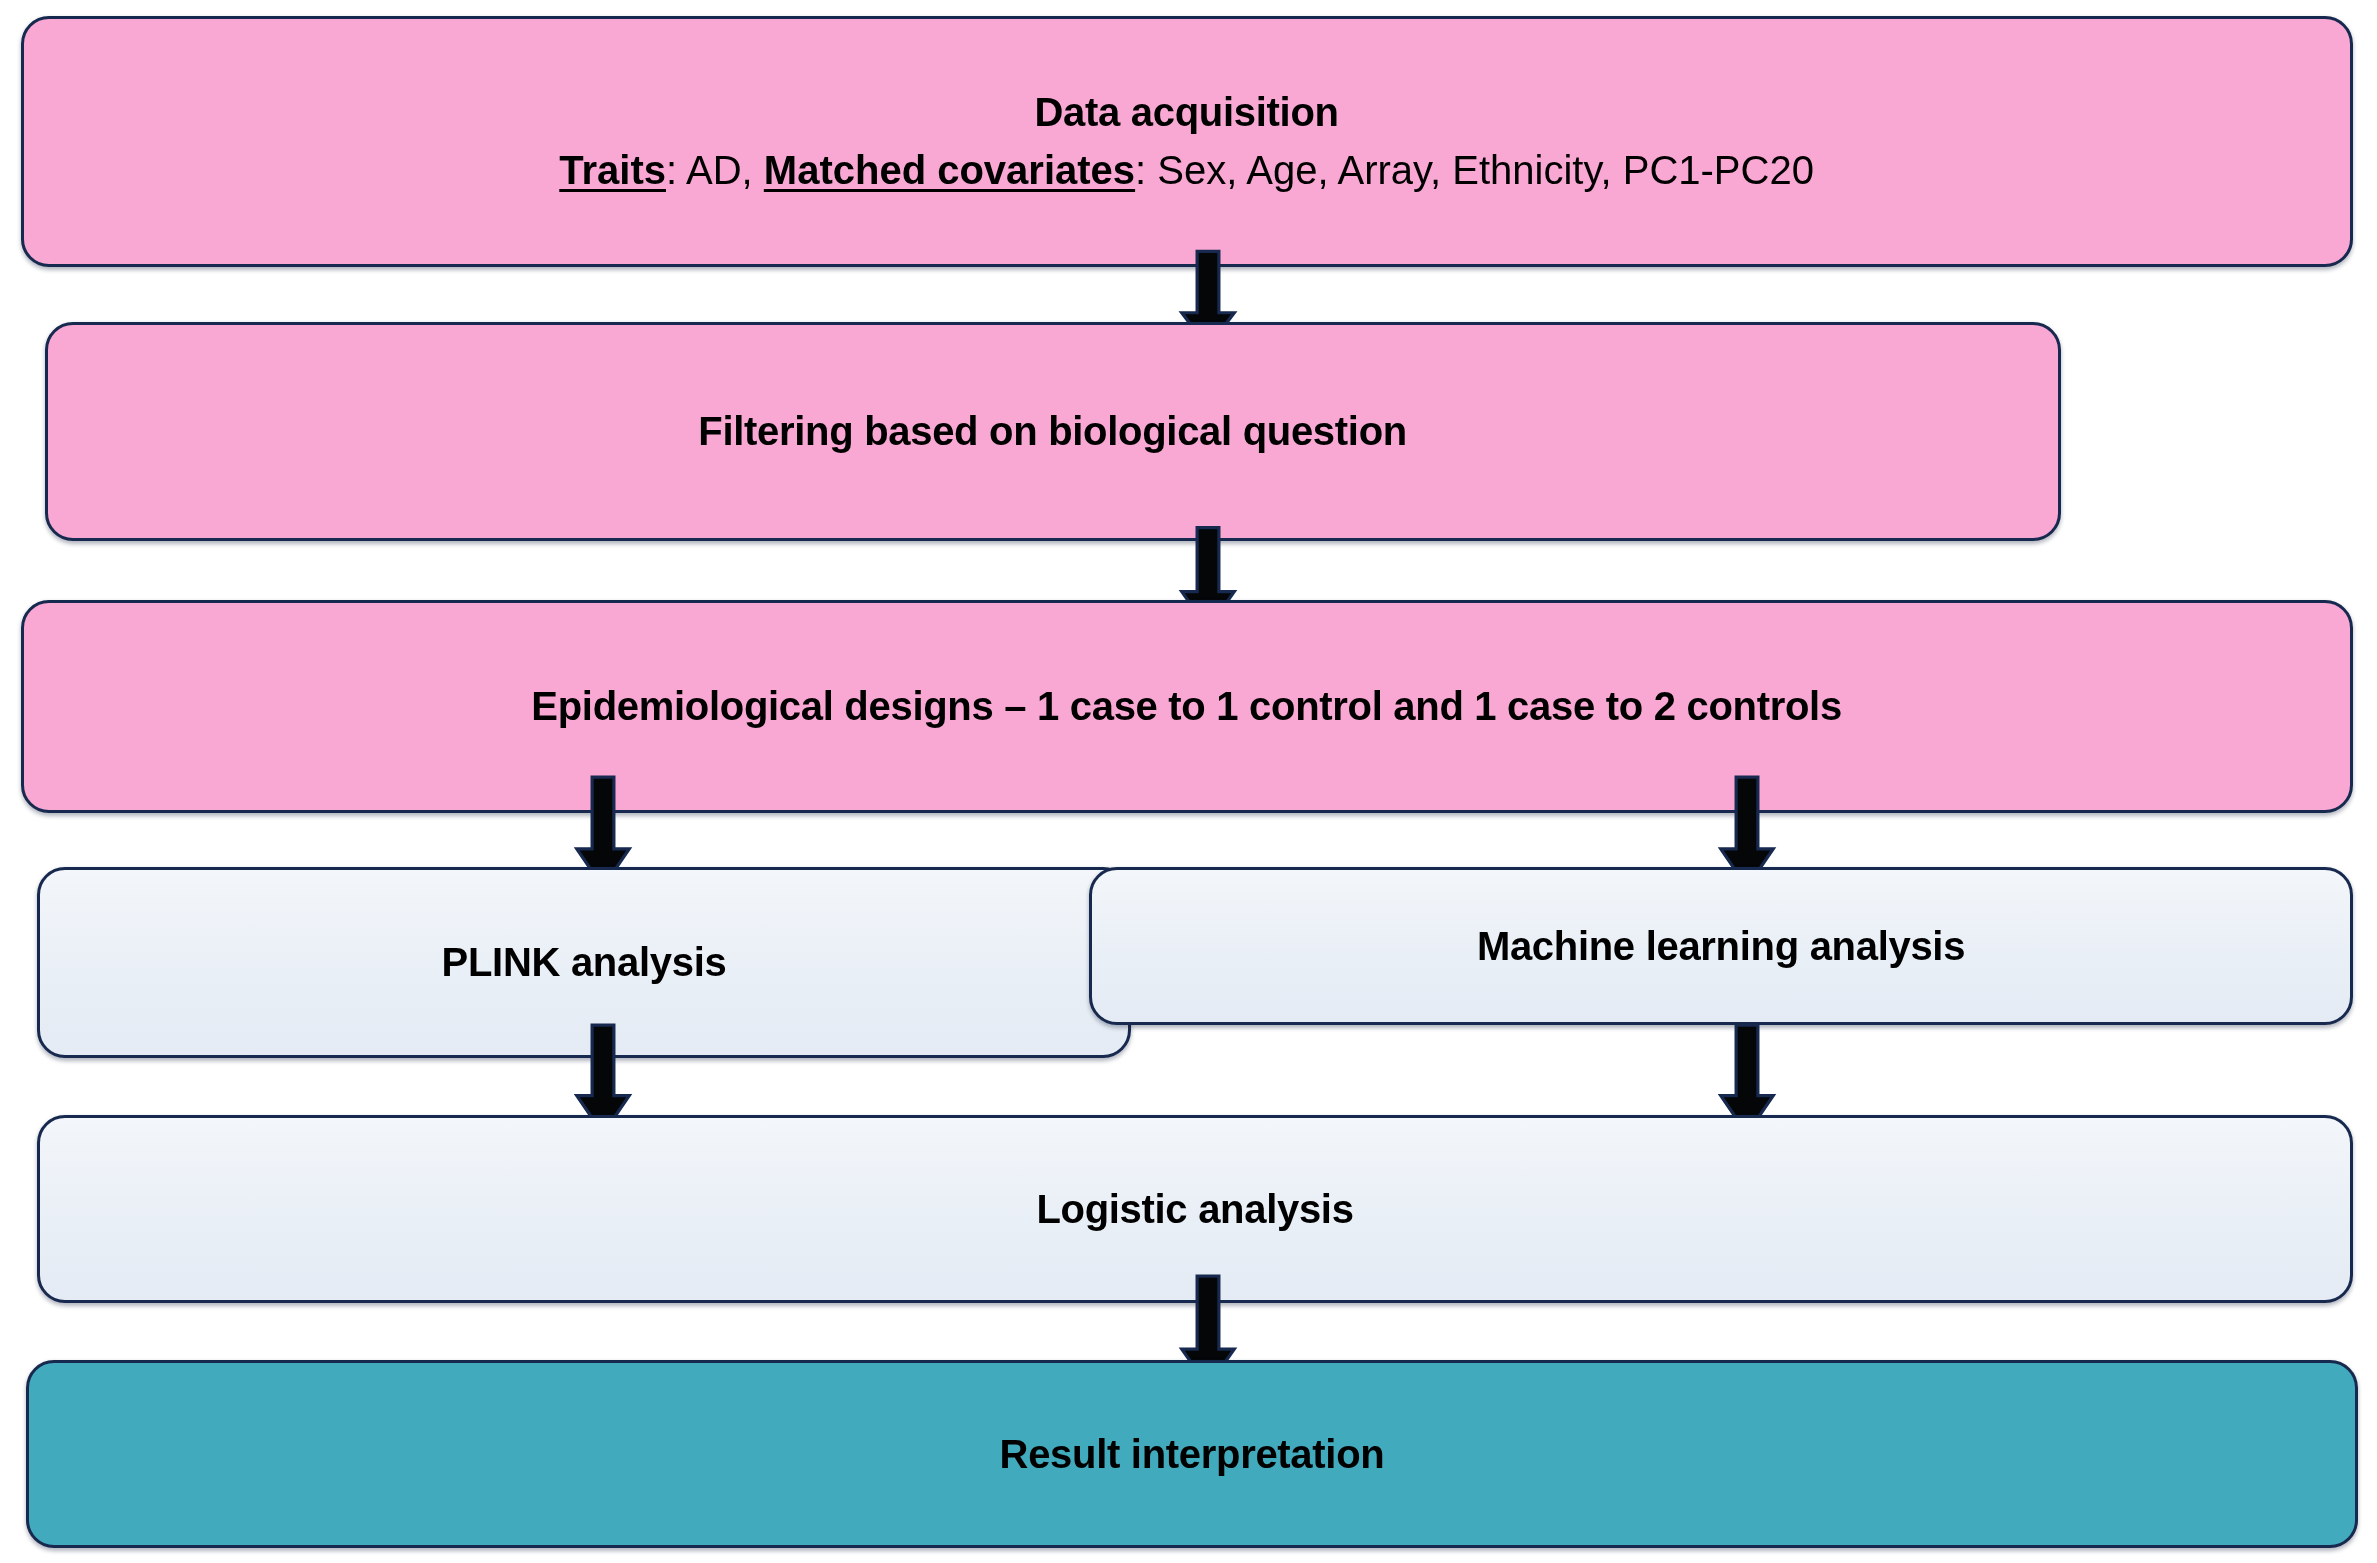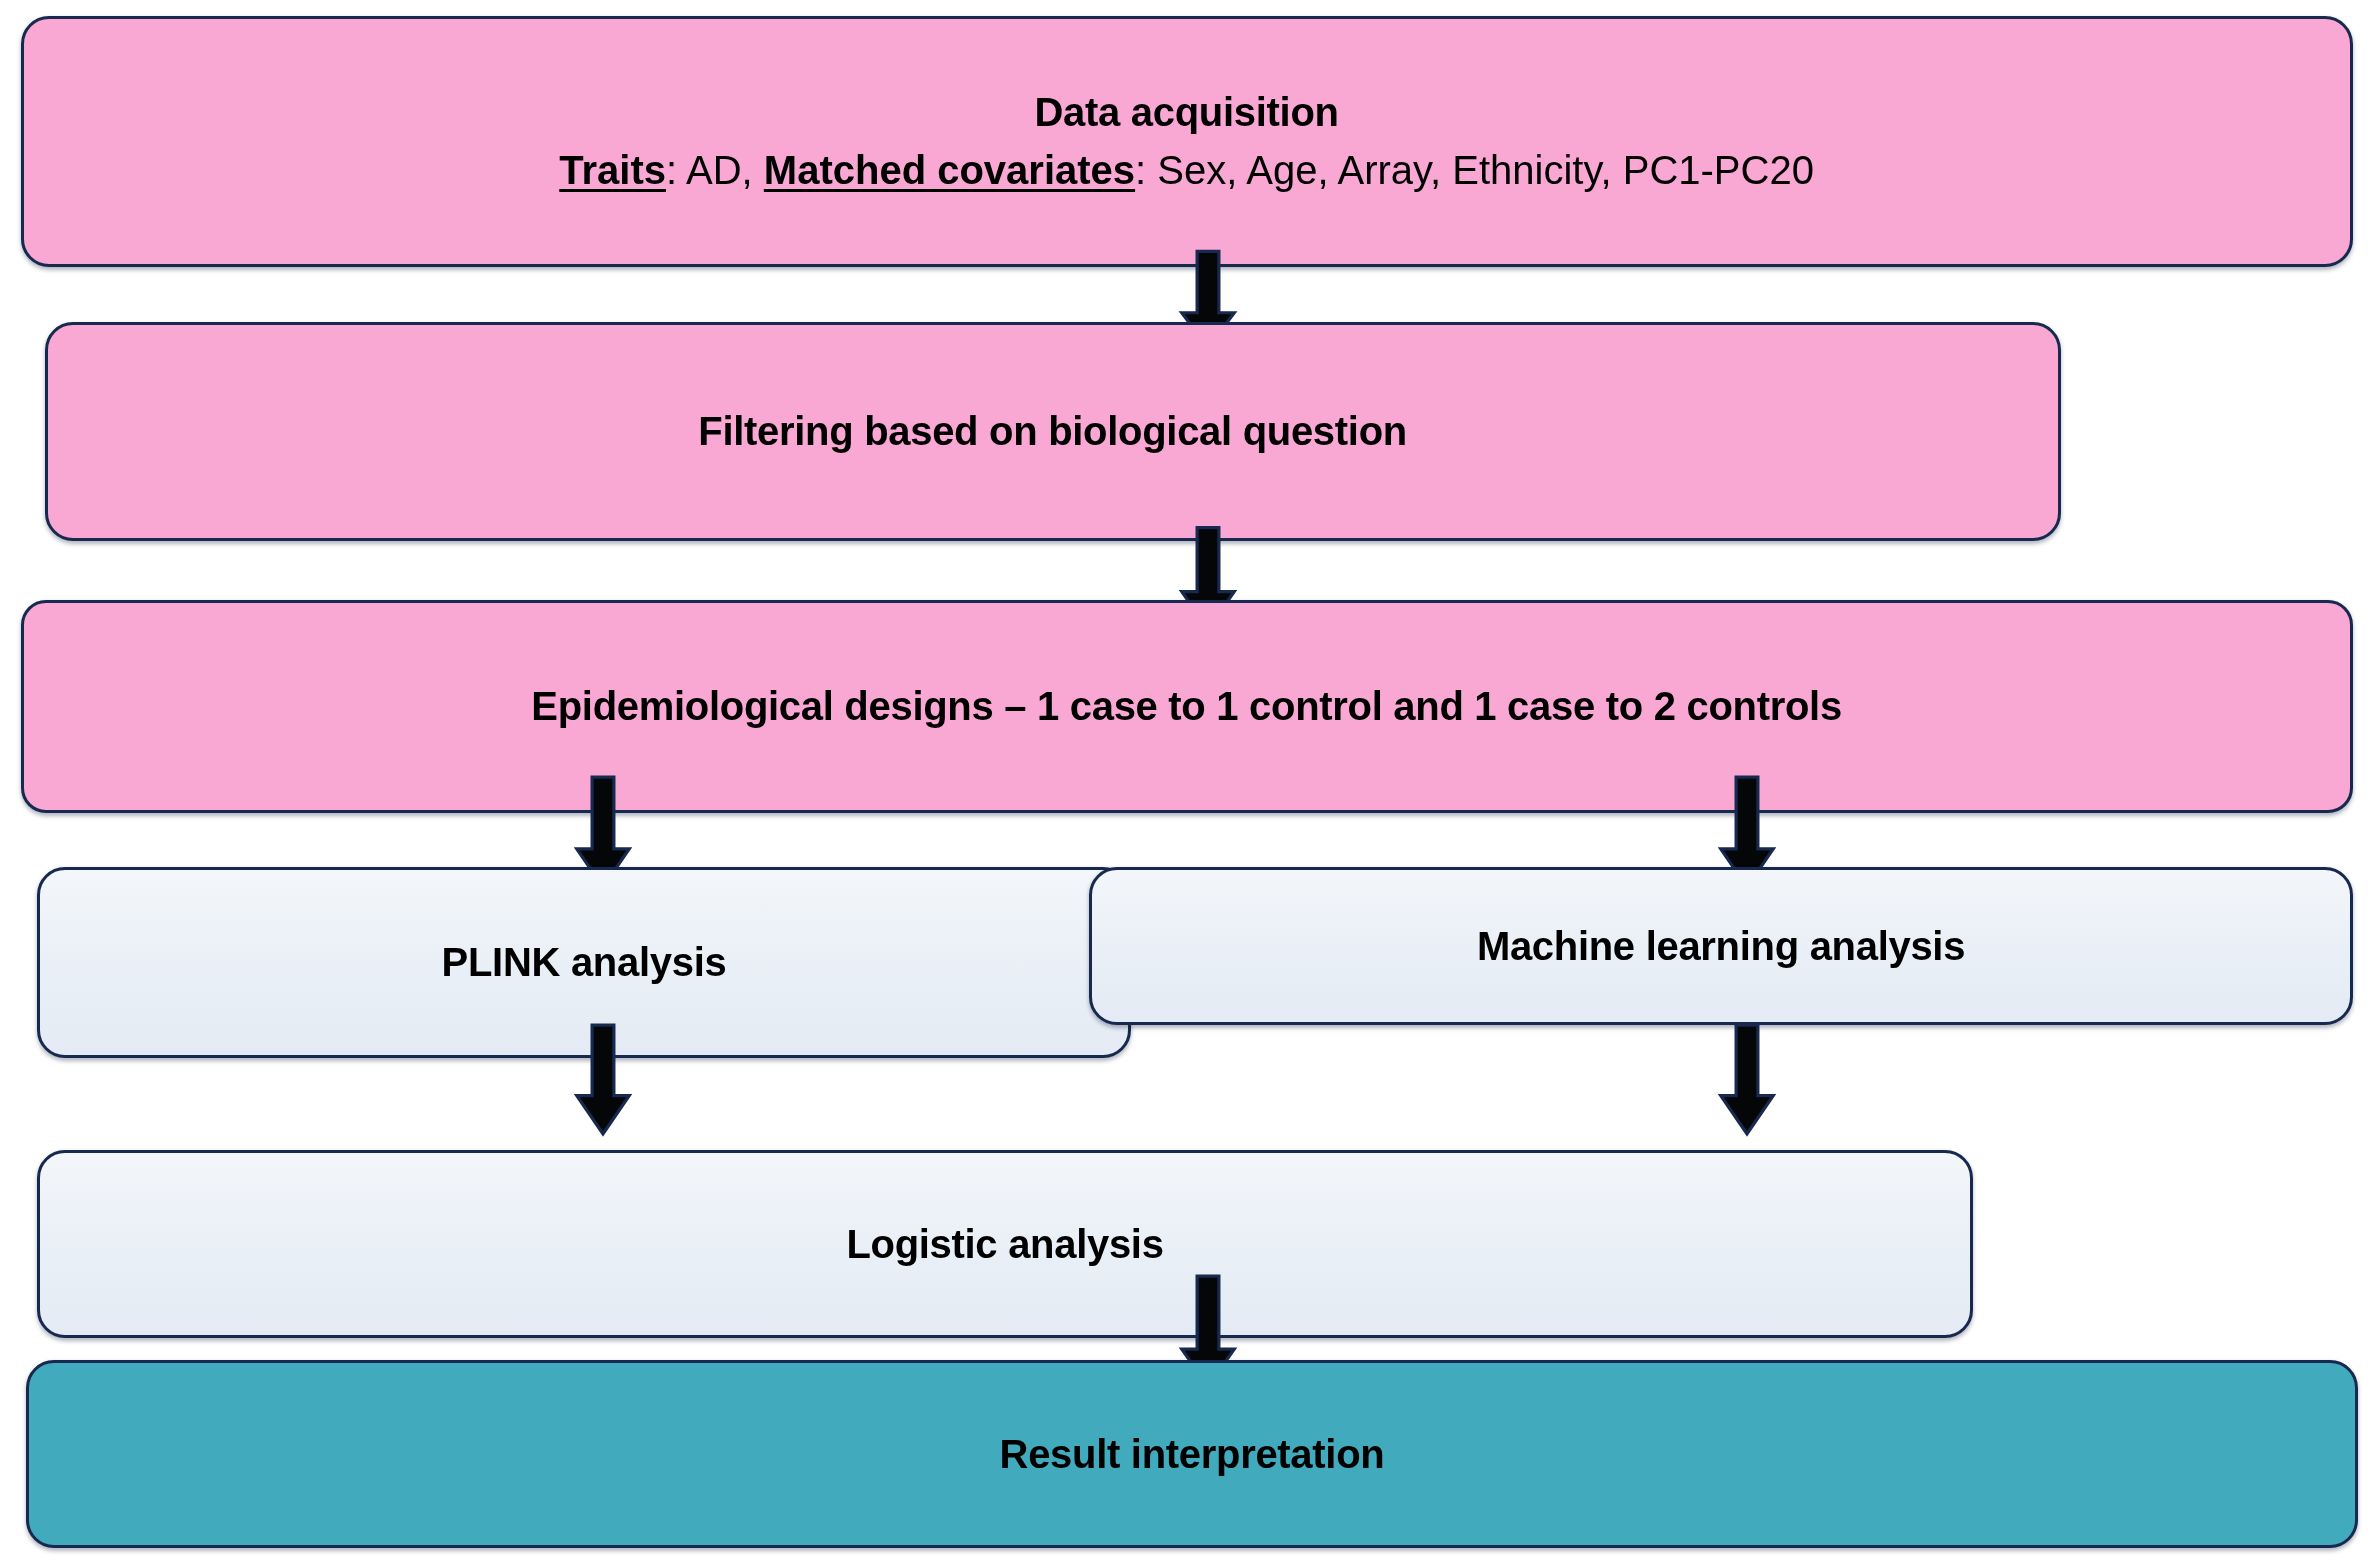--- a/index.html
+++ b/index.html
@@ -54,24 +54,24 @@
   .u-label {
     font-weight: bold;
     text-decoration: underline;
     text-underline-offset: 4.5px;
     text-decoration-thickness: 3.2px;
   }
 
   
   #node-data-acquisition   { left: 20.6px;   top: 16px;   width: 2332px; height: 251px; }
   #node-filtering          { left: 20.6px;   top: 322px;  width: 2016px; height: 219px; margin-left: 24px; }
-  #node-epi-designs        { left: 20.6px;   top: 600px;  width: 2332px; height: 213px; border-radius: 25px; }
+  #node-epi-designs        { left: 20.6px;   top: 600px;  width: 2332px; height: 213px; }
   #node-plink              { left: 37px;   top: 867px; width: 1094px; height: 191px; }
   #node-ml                 { left: 1089px; top: 867px; width: 1264px; height: 158px; }
-  #node-logistic           { left: 37px;   top: 1150px; width: 1936px; height: 188px; text-align: center; }
+  #node-logistic           { left: 37px;   top: 1115px; width: 2316px; height: 188px; text-align: center; }
   #node-result             { left: 26px;   top: 1360px; width: 2332px; height: 188px; }
 
   
   .arrow {
     position: absolute;
     overflow: visible;
   }
   .arrow svg { display: block; overflow: visible; }
   .arrow-body {
     fill: #050608;

